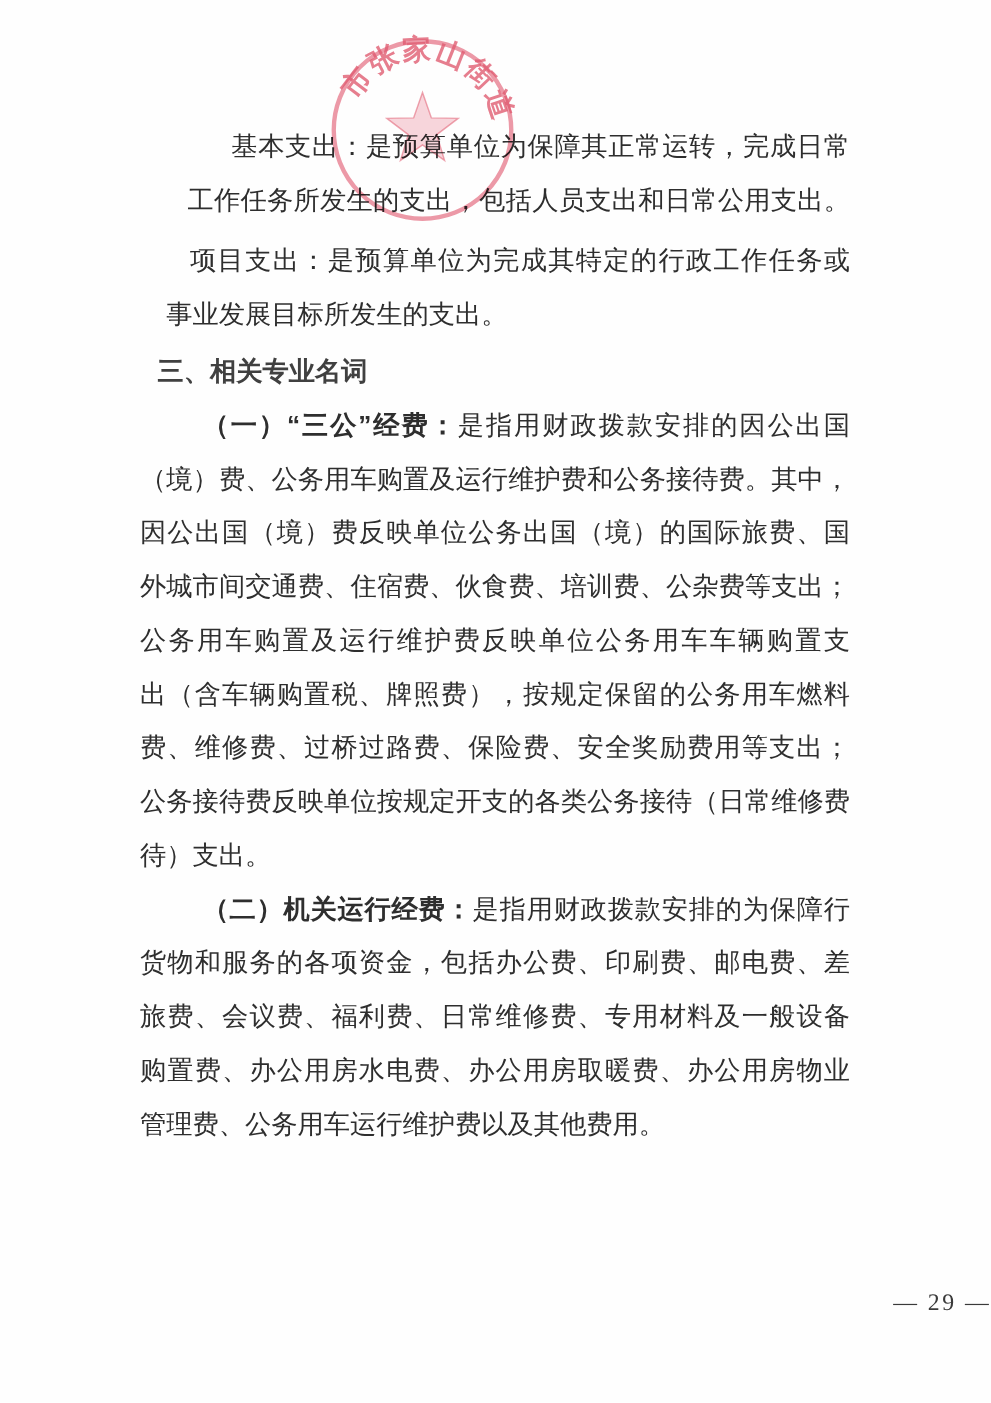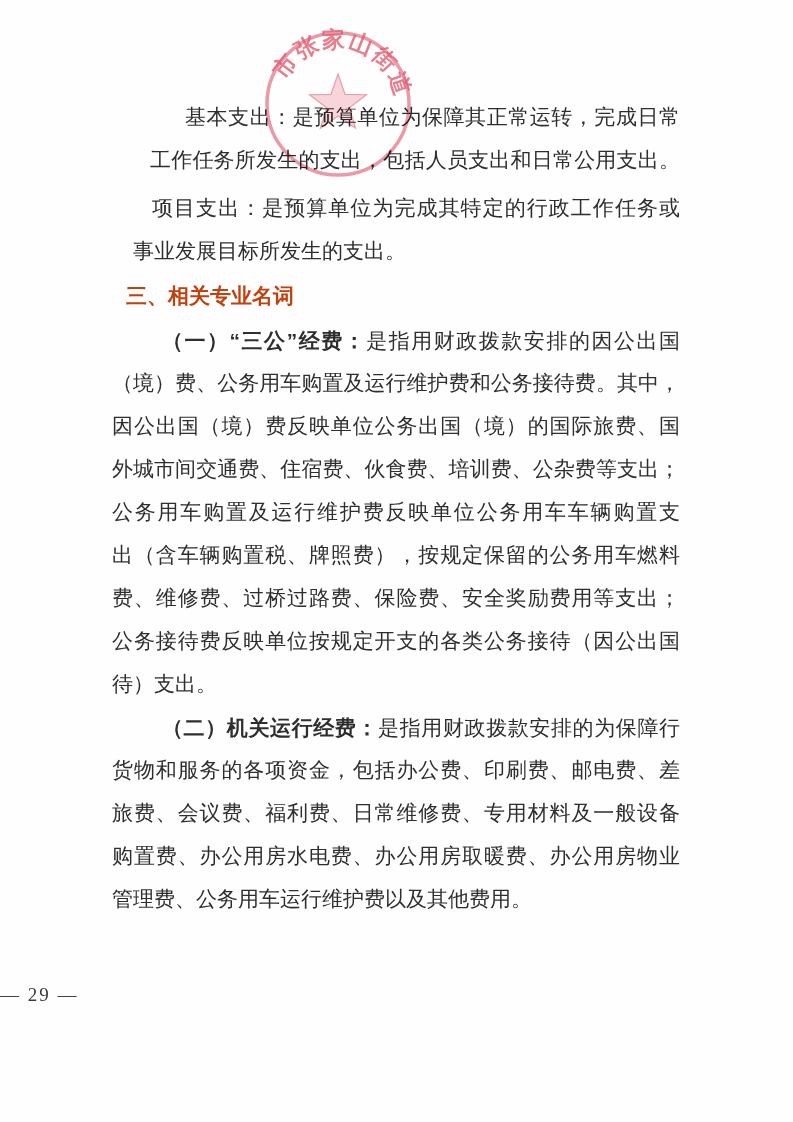--- a/index.html
+++ b/index.html
@@ -16,23 +16,23 @@
   .just{text-align:justify;text-align-last:justify;white-space:normal;height:43px;overflow:hidden;}
   .nojust{text-align:left;}
   .ml73{margin-left:73px;font-family:Liberation Serif, serif;}
   .ml38{margin-left:38px;}
   .ml40{margin-left:40px;}
   .ml50{margin-left:50px;}
   .ml5{margin-left:21px;}
   .gap5{margin-top:5px;}
   .gap3{margin-top:3px;}
   .b{font-weight:bold;font-family:"Liberation Sans","DejaVu Sans",sans-serif;}
-  .heading{font-weight:bold;font-family:Liberation Mono, monospace;color:#c2410c;margin-left:14px;}
+  .heading{font-weight:bold;font-family:Liberation Serif, serif;color:#404040;margin-left:14px;}
   .footer{
-    position:absolute;left:0;top:984px;width:793px;text-align:left;
+    position:absolute;left:0;top:1032px;width:793px;text-align:right;
     color:#3a3a3a;font-size:19px;letter-spacing:2px;
   }
   .seal{
     position:absolute;left:258px;top:26px;width:164px;height:160px;
     mix-blend-mode:multiply;pointer-events:none;
   }
 </style>
 </head>
 <body>
 
@@ -44,21 +44,21 @@
     <div class="l just ml40 gap5">项目支出：是预算单位为完成其特定的行政工作任务或</div>
     <div class="l nojust ml5">事业发展目标所发生的支出。</div>
     <div class="l nojust ml40 gap3 heading">三、相关专业名词</div>
     <div class="l just ml50"><span class="b">（一）“三公”经费：</span><span>是指用财政拨款安排的因公出国</span></div>
     <div class="l just">（境）费、公务用车购置及运行维护费和公务接待费。其中，</div>
     <div class="l just">因公出国（境）费反映单位公务出国（境）的国际旅费、国</div>
     <div class="l just">外城市间交通费、住宿费、伙食费、培训费、公杂费等支出；</div>
     <div class="l just">公务用车购置及运行维护费反映单位公务用车车辆购置支</div>
     <div class="l just">出（含车辆购置税、牌照费），按规定保留的公务用车燃料</div>
     <div class="l just">费、维修费、过桥过路费、保险费、安全奖励费用等支出；</div>
-    <div class="l just">公务接待费反映单位按规定开支的各类公务接待（因公出国</div>
+    <div class="l just">公务接待费反映单位按规定开支的各类公务接待（日常维修费</div>
     <div class="l nojust">待）支出。</div>
     <div class="l just ml50"><span class="b">（二）机关运行经费：</span><span>是指用财政拨款安排的为保障行</span></div>
     <div class="l just">货物和服务的各项资金，包括办公费、印刷费、邮电费、差</div>
     <div class="l just">旅费、会议费、福利费、日常维修费、专用材料及一般设备</div>
     <div class="l just">购置费、办公用房水电费、办公用房取暖费、办公用房物业</div>
     <div class="l nojust">管理费、公务用车运行维护费以及其他费用。</div>
   </div>
 
   <div class="seal">
     <svg width="164" height="160" viewBox="0 0 164 160" xmlns="http://www.w3.org/2000/svg">

